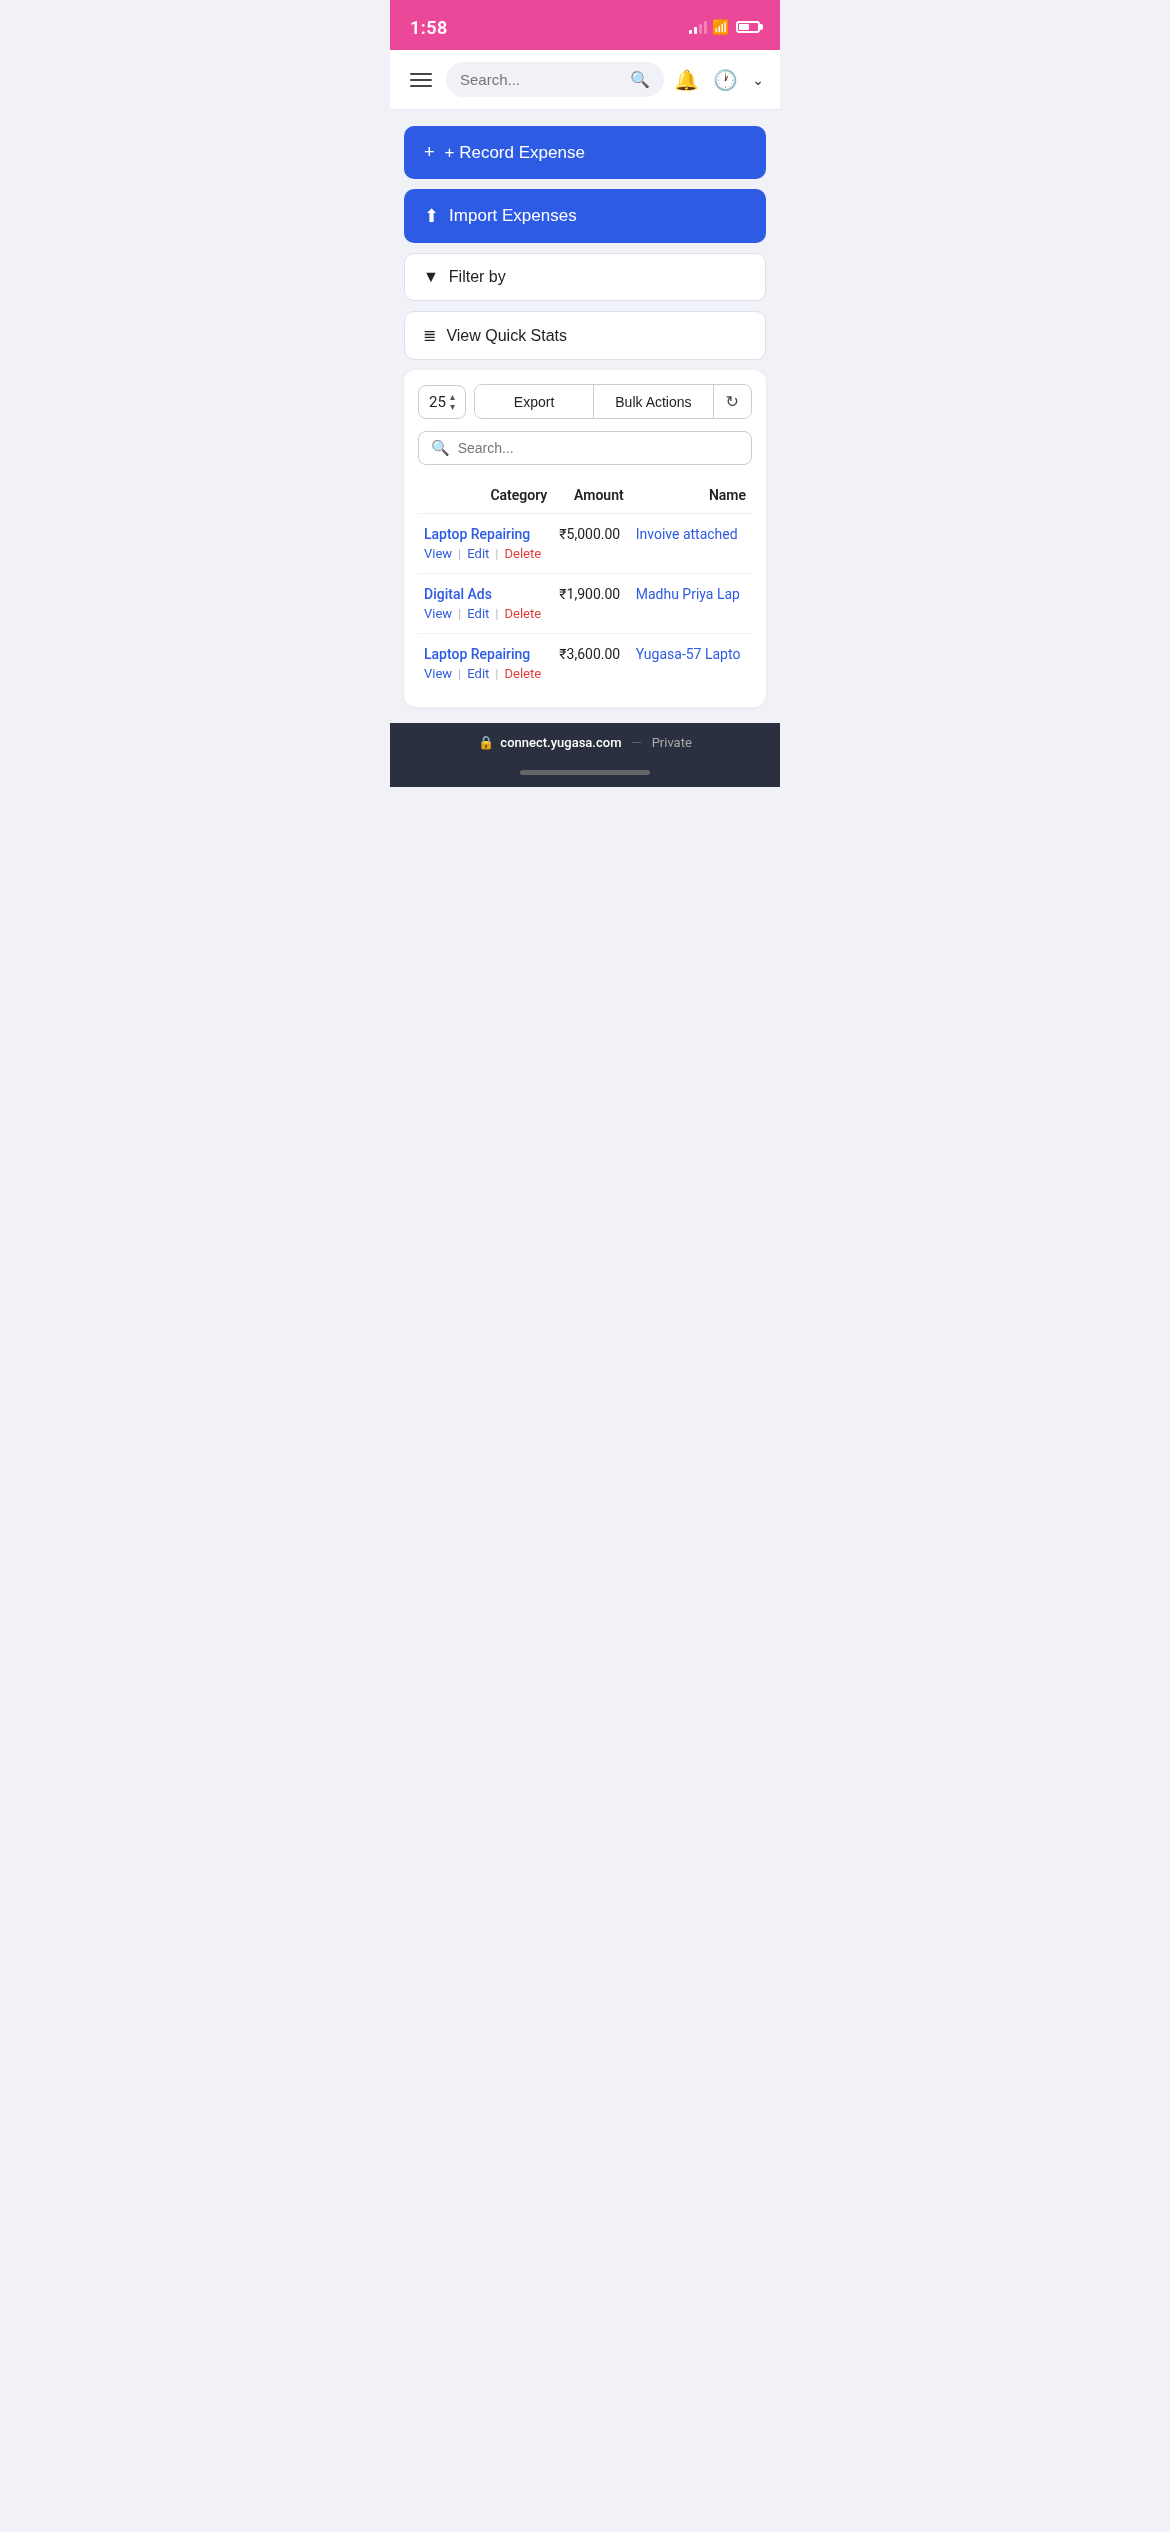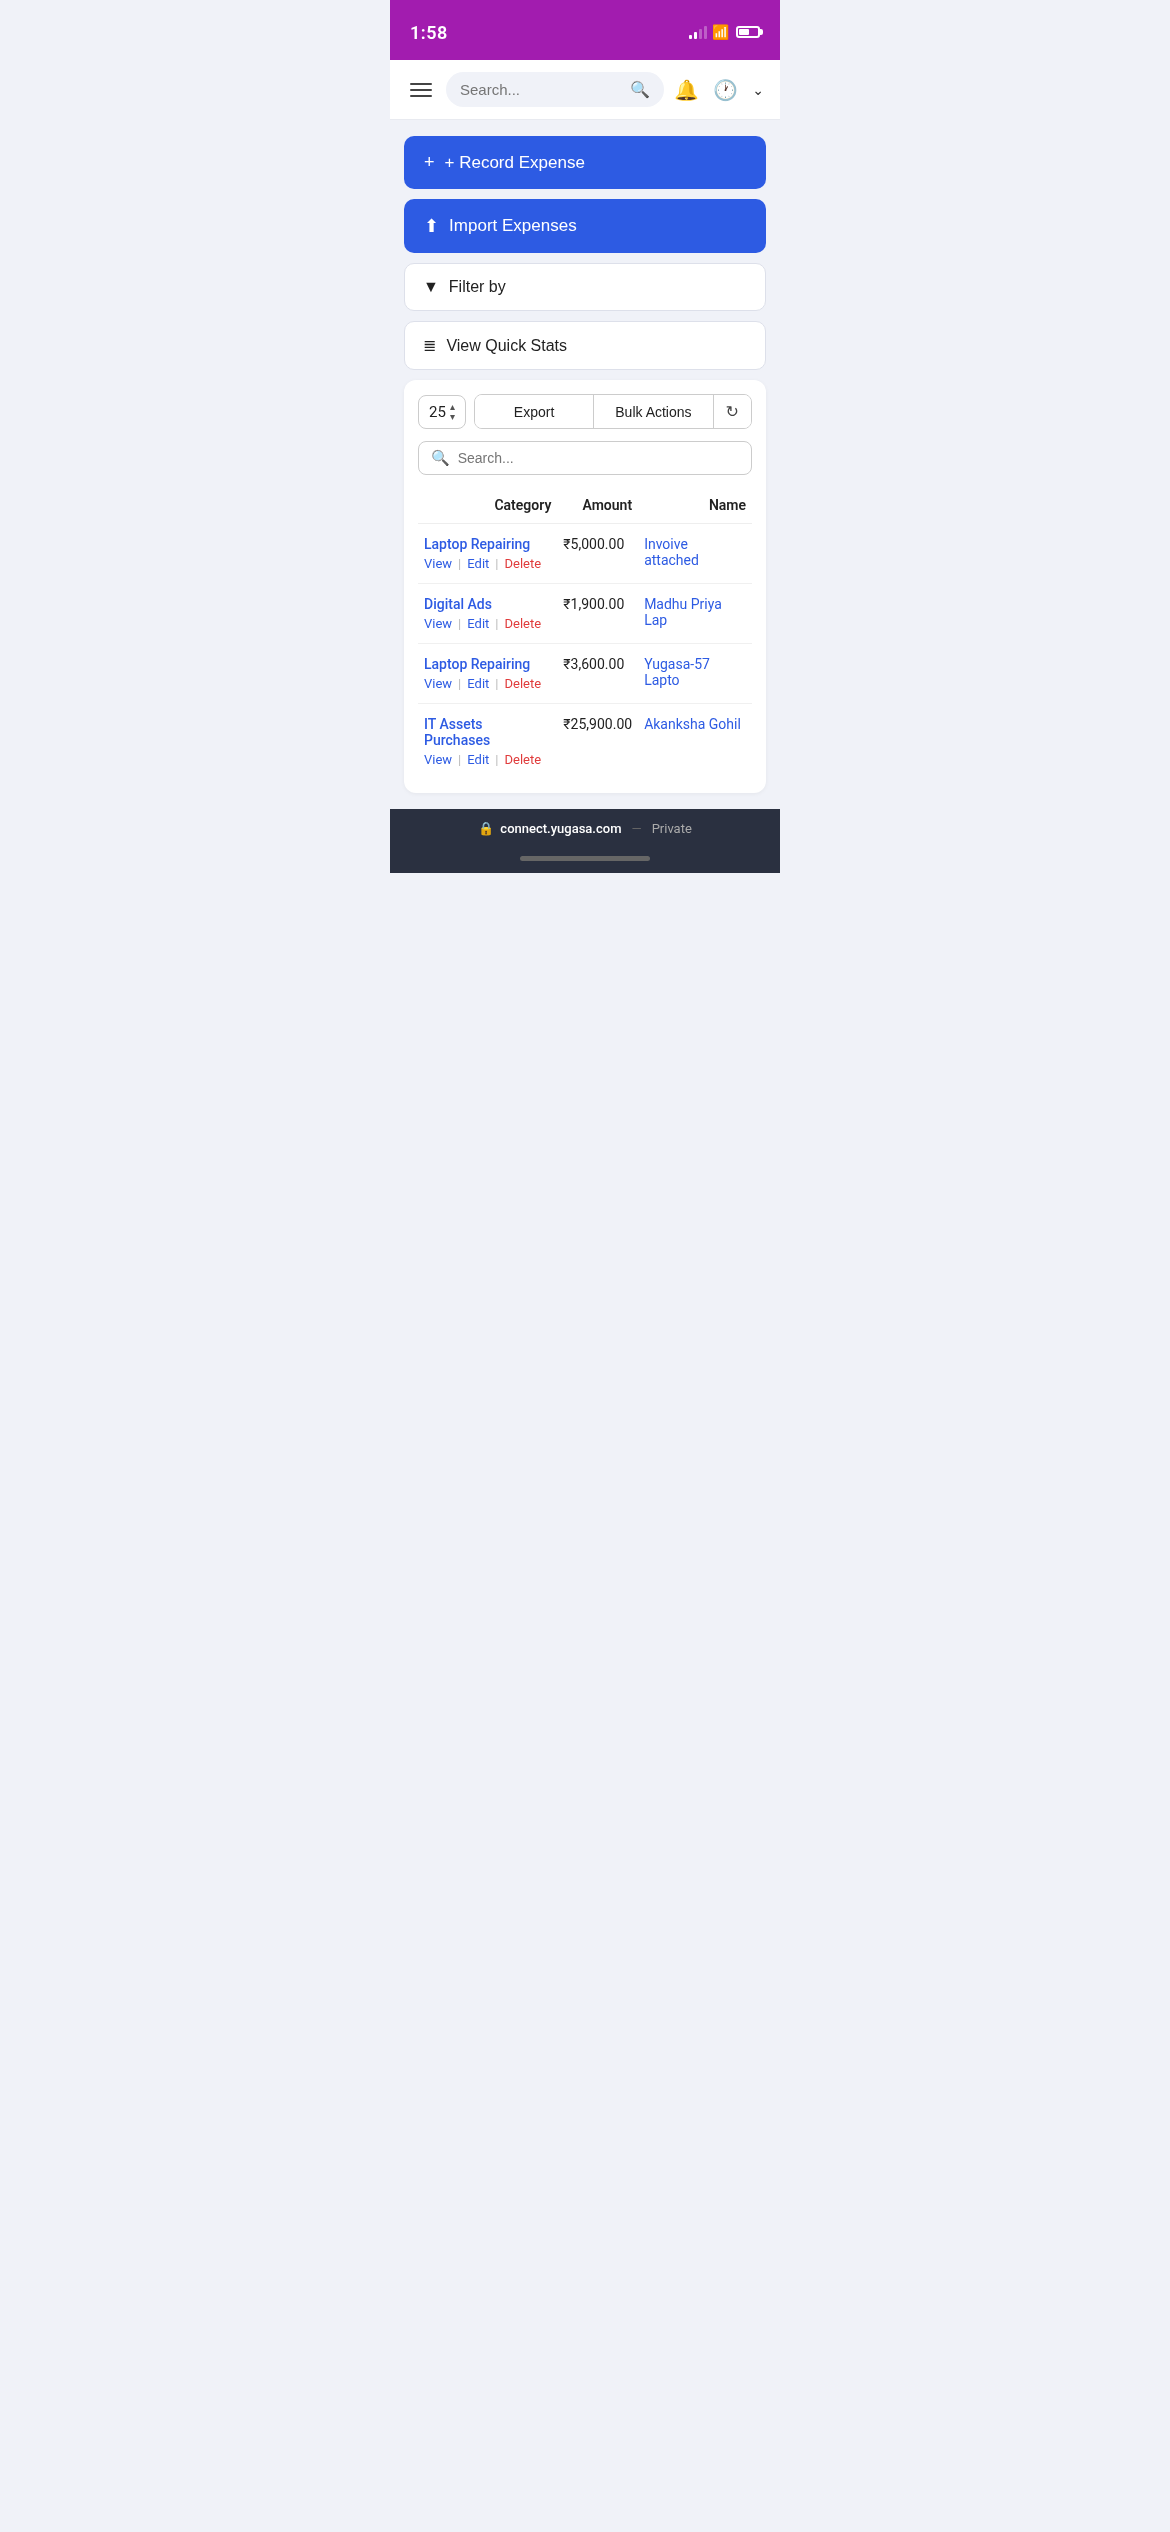--- a/index.html
+++ b/index.html
@@ -9,27 +9,27 @@
       background: #f0f2f8;
       width: 390px;
       min-height: 844px;
       margin: 0 auto;
       position: relative;
       overflow-x: hidden;
     }
 
     
     .status-bar {
-      background: #a21caf;
+      background: #ec4899;
       color: white;
       display: flex;
       justify-content: space-between;
       align-items: center;
       padding: 12px 20px 8px;
-      height: 60px;
+      height: 50px;
     }
     .status-time {
       font-size: 18px;
       font-weight: 600;
       letter-spacing: 0.5px;
     }
     .status-icons {
       display: flex;
       align-items: center;
       gap: 6px;
@@ -514,36 +514,20 @@
           <span class="row-action-sep">|</span>
           <span class="row-action-edit">Edit</span>
           <span class="row-action-sep">|</span>
           <span class="row-action-delete">Delete</span>
         </div>
       </div>
     </td>
               <td class="amount-cell">₹3,600.00</td>
               <td class="name-cell">Yugasa-57 Lapto</td>
             </tr>
-            <tr>
-              <td>
-      <div class="category-cell">
-        <span class="category-name">IT Assets Purchases</span>
-        <div class="row-actions">
-          <span class="row-action-view">View</span>
-          <span class="row-action-sep">|</span>
-          <span class="row-action-edit">Edit</span>
-          <span class="row-action-sep">|</span>
-          <span class="row-action-delete">Delete</span>
-        </div>
-      </div>
-    </td>
-              <td class="amount-cell">₹25,900.00</td>
-              <td class="name-cell">Akanksha Gohil</td>
-            </tr>
           </tbody>
       </table>
     </div>
 
   </div>
 
 </div>
 
 <div class="bottom-bar">
   <span class="lock-icon">🔒</span>

